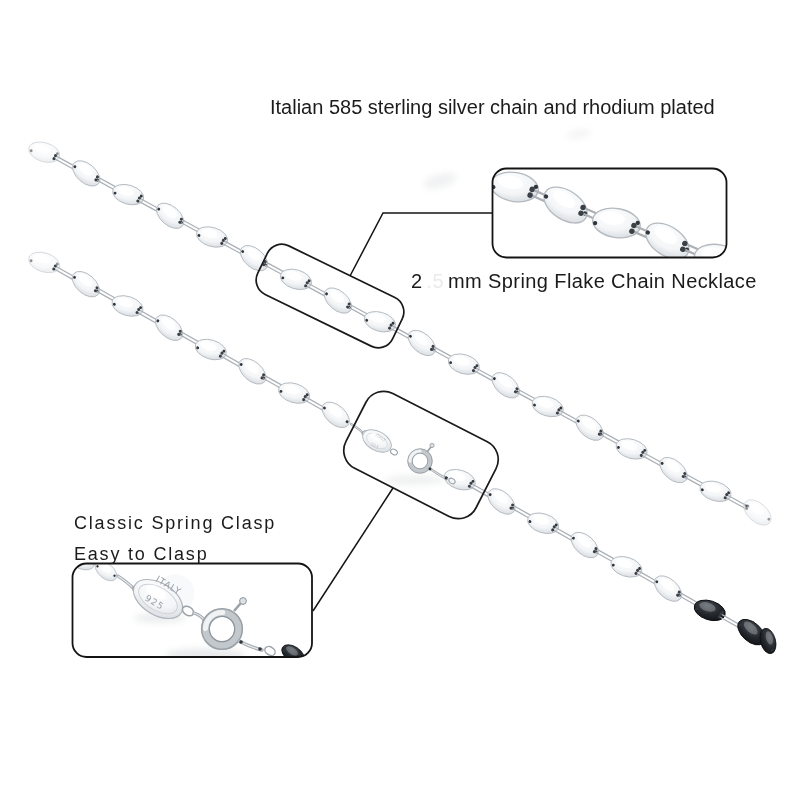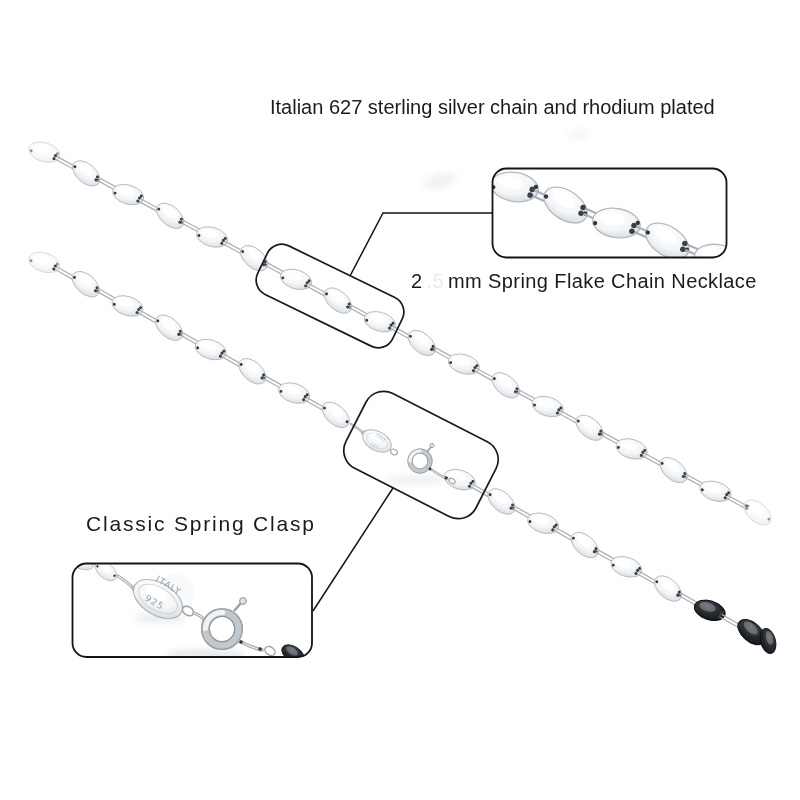--- a/index.html
+++ b/index.html
@@ -3,21 +3,21 @@
 <meta charset="utf-8">
 <style>
   html,body{margin:0;padding:0;background:#ffffff;}
   .stage{position:relative;width:800px;height:800px;background:#ffffff;overflow:hidden;
          font-family:"Liberation Sans",sans-serif;color:#1b1b1b;}
   .stage svg{position:absolute;left:0;top:0;}
   .ann{position:absolute;white-space:nowrap;}
   .ann-title{left:270px;top:96px;font-size:20px;letter-spacing:0px;}
   .ann-size{left:411px;top:270px;font-size:20px;letter-spacing:.4px;}
   .ghost{color:#ebebeb;padding:0 4px;}
-  .ann-clasp{left:74px;top:508px;font-size:21px;letter-spacing:1.8px;line-height:31px;margin-left:12px;}
+  .ann-clasp{left:74px;top:508px;font-size:18px;letter-spacing:1.8px;line-height:31px;}
   .tag-text{font-family:"DejaVu Sans",sans-serif;fill:#98a0a7;}
 </style>
 </head>
 <body>
 
 <div class="stage">
 
   <svg id="art" width="800" height="800" viewBox="0 0 800 800">
     <defs>
       <radialGradient id="flakeGrad" cx="38%" cy="32%" r="80%">
@@ -609,20 +609,21 @@
             <circle cx="-9.5" cy="1.875" r="1.2" fill="#30363c"></circle>
             <circle cx="9.5" cy="-1.875" r="1.2" fill="#30363c"></circle>
           </g>
         </g>
       <text class="tag-text" transform="translate(167,588) rotate(31)" font-size="9" text-anchor="middle" letter-spacing="1">ITALY</text>
       <text class="tag-text" transform="translate(153,605) rotate(31)" font-size="9" text-anchor="middle" letter-spacing="1">925</text>
     </g>
     <rect x="72.5" y="563.5" width="239.5" height="93.5" rx="14" fill="none" stroke="#141414" stroke-width="1.8"></rect>
   </svg>
 
-  <div class="ann ann-title">Italian 627 sterling silver chain and rhodium plated</div>
+  <div class="ann ann-title">Italian 585 sterling silver chain and rhodium plated</div>
 
   <div class="ann ann-size"><span>2</span><span class="ghost">.5</span><span>mm Spring Flake Chain Necklace</span></div>
 
   <div class="ann ann-clasp">
     <div>Classic Spring Clasp</div>
+    <div>Easy to Clasp</div>
   </div>
 </div>
 
 </body></html>

